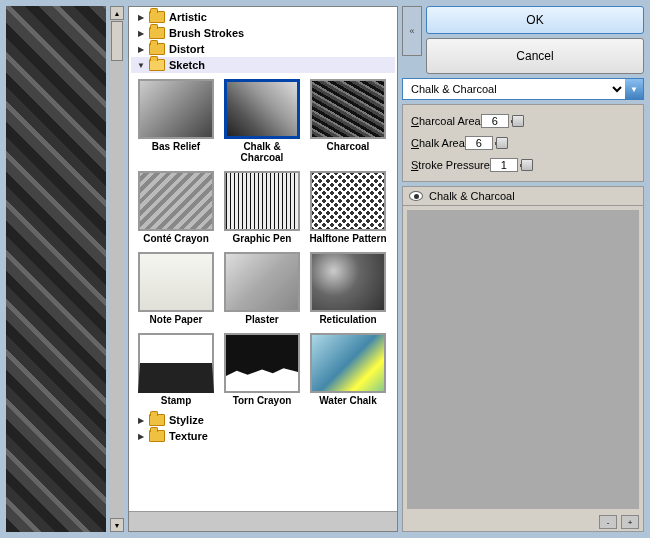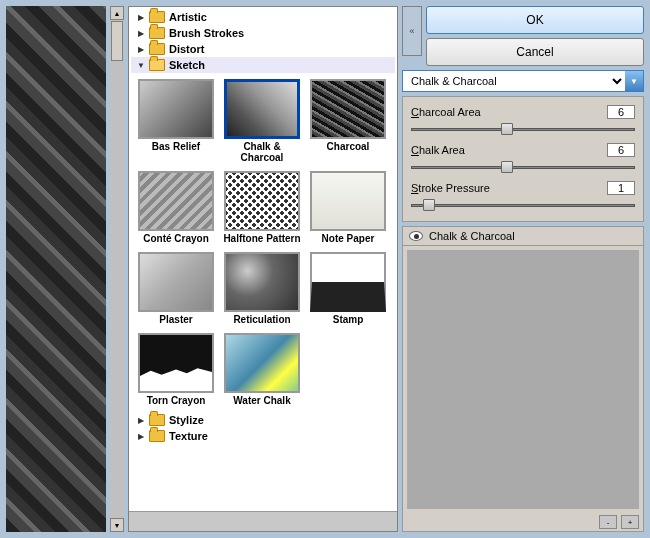--- a/index.html
+++ b/index.html
@@ -289,41 +289,41 @@
       background: linear-gradient(180deg, #e8f4ff 0%, #c8e0f8 100%);
       border: 1px solid #4080c0;
       border-radius: 3px;
       font-size: 12px;
       cursor: pointer;
       color: #000;
     }
 
     .btn-cancel {
       width: 100%;
-      height: 28px;
+      height: 36px;
       background: linear-gradient(180deg, #f5f5f5 0%, #e0e0e0 100%);
       border: 1px solid #808080;
       border-radius: 3px;
       font-size: 12px;
       cursor: pointer;
       color: #000;
     }
 
     .settings-panel {
       background: #d4d0c8;
       border: 1px solid #999;
       padding: 8px;
       display: flex;
       flex-direction: column;
       gap: 6px;
     }
 
     .setting-row {
       display: flex;
-      flex-direction: column;
+      flex-direction: row;
       gap: 2px;
     }
 
     .setting-label-row {
       display: flex;
       justify-content: space-between;
       align-items: center;
     }
 
     .setting-label {
@@ -546,20 +546,24 @@
           <div class="thumb-img thumb-charcoal"></div>
           <span class="thumb-label">Charcoal</span>
         </div>
 
 
         <div class="thumbnail-item">
           <div class="thumb-img thumb-conte"></div>
           <span class="thumb-label">Conté Crayon</span>
         </div>
 
+        <div class="thumbnail-item">
+          <div class="thumb-img thumb-graphic-pen"></div>
+          <span class="thumb-label">Graphic Pen</span>
+        </div>
 
         <div class="thumbnail-item">
           <div class="thumb-img thumb-halftone"></div>
           <span class="thumb-label">Halftone Pattern</span>
         </div>
 
         <div class="thumbnail-item">
           <div class="thumb-img thumb-note-paper"></div>
           <span class="thumb-label">Note Paper</span>
         </div>

